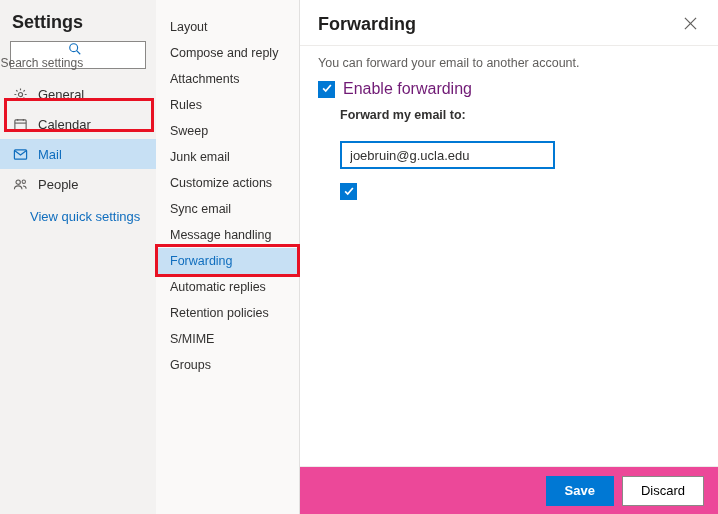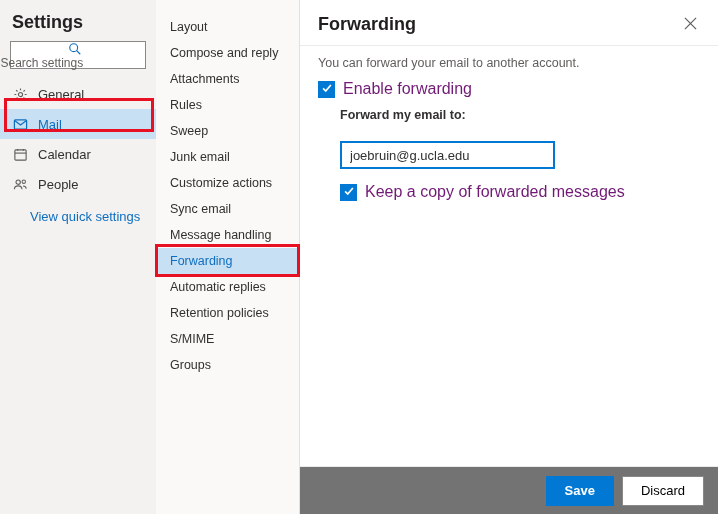--- a/index.html
+++ b/index.html
@@ -40,21 +40,21 @@
   
   .chk-row { display: flex; align-items: center; margin-bottom: 10px; }
   .chk { width: 17px; height: 17px; background: #0078d4; margin-right: 8px; display: inline-flex; align-items: center; justify-content: center; cursor: pointer; }
   .chk svg { stroke: #fff; }
   .chk-label { font-size: 16px; color: #701a75; }
   
   .indent-block { padding-left: 22px; }
   .field-label { font-size: 12.5px; font-weight: 600; color: #323130; margin-bottom: 19px; }
   .email-input { width: 215px; height: 28px; border: 2px solid #0078d4; padding: 0 8px; font-size: 13px; color: #323130; outline: none; margin-bottom: 14px; }
   
-  .footer { position: absolute; bottom: 0; left: 0; right: 0; height: 48px; border-top: 1px solid #edebe9; display: flex; align-items: center; justify-content: flex-end; padding: 0 14px; gap: 8px; background:#737373;}
+  .footer { position: absolute; bottom: 0; left: 0; right: 0; height: 48px; border-top: 1px solid #edebe9; display: flex; align-items: center; justify-content: flex-end; padding: 0 14px; gap: 8px; background:#ec4899;}
   .btn { height: 30px; padding: 0 18px; font-size: 13px; cursor: pointer; border: 1px solid #8a8886; background: #fff; }
   .btn.primary { background: #0078d4; color: #fff; border-color: #0078d4; font-weight: 600; }
 </style>
 </head>
 <body>
 
 <div class="left-col">
   <div class="settings-title">Settings</div>
   <div class="search-box">
     <span class="sicon">
@@ -69,40 +69,40 @@
   <div class="nav-item">
     <span class="nicon">
       <svg viewBox="0 0 16 16" width="15" height="15">
           <circle cx="8" cy="8" r="2.2" fill="none" stroke="#605e5c" stroke-width="1.2"></circle>
           <path d="M8 1.5v2M8 12.5v2M1.5 8h2M12.5 8h2M3.4 3.4l1.4 1.4M11.2 11.2l1.4 1.4M3.4 12.6l1.4-1.4M11.2 4.8l1.4-1.4" stroke="#605e5c" stroke-width="1.2"></path>
         </svg>
     </span>
     <span>General</span>
   </div>
 
-  <div class="nav-item selected">
-    <span class="nicon">
-      <svg viewBox="0 0 16 16" width="15" height="15">
-          <rect x="1.5" y="3" width="13" height="10" rx="1" fill="none" stroke="#106ebe" stroke-width="1.3"></rect>
-          <path d="M2 4l6 4.5L14 4" fill="none" stroke="#106ebe" stroke-width="1.3"></path>
-        </svg>
-    </span>
-    <span>Mail</span>
-  </div>
-
   <div class="nav-item">
     <span class="nicon">
       <svg viewBox="0 0 16 16" width="15" height="15">
           <rect x="2" y="3" width="12" height="11" rx="1" fill="none" stroke="#605e5c" stroke-width="1.2"></rect>
           <line x1="2" y1="6.5" x2="14" y2="6.5" stroke="#605e5c" stroke-width="1.2"></line>
           <line x1="5" y1="2" x2="5" y2="4" stroke="#605e5c" stroke-width="1.2"></line>
           <line x1="11" y1="2" x2="11" y2="4" stroke="#605e5c" stroke-width="1.2"></line>
         </svg>
     </span>
     <span>Calendar</span>
+  </div>
+
+  <div class="nav-item selected">
+    <span class="nicon">
+      <svg viewBox="0 0 16 16" width="15" height="15">
+          <rect x="1.5" y="3" width="13" height="10" rx="1" fill="none" stroke="#106ebe" stroke-width="1.3"></rect>
+          <path d="M2 4l6 4.5L14 4" fill="none" stroke="#106ebe" stroke-width="1.3"></path>
+        </svg>
+    </span>
+    <span>Mail</span>
   </div>
 
   <div class="nav-item">
     <span class="nicon">
       <svg viewBox="0 0 16 16" width="15" height="15">
           <circle cx="5.5" cy="5.5" r="2.3" fill="none" stroke="#605e5c" stroke-width="1.2"></circle>
           <path d="M1.5 13c0-2.2 1.8-3.5 4-3.5s4 1.3 4 3.5" fill="none" stroke="#605e5c" stroke-width="1.2"></path>
           <circle cx="11.5" cy="5" r="1.8" fill="none" stroke="#605e5c" stroke-width="1.1"></circle>
           <path d="M10.7 9.5c1.8 0 3.3 1 3.3 3" fill="none" stroke="#605e5c" stroke-width="1.1"></path>
         </svg>
@@ -160,21 +160,20 @@
     <div class="indent-block">
       <div class="field-label">Forward my email to:</div>
       <input class="email-input" type="text" value="joebruin@g.ucla.edu" style="">
 
       <div class="chk-row">
         <span class="chk">
           <span><svg viewBox="0 0 14 14" width="12" height="12">
                 <polyline points="2.5,7.5 5.5,10.5 11.5,3.5" fill="none" stroke="#fff" stroke-width="2"></polyline>
               </svg></span>
         </span>
-        <span class="chk-label">Keep a copy of forwarded messages</span>
       </div>
     </div>
   </div>
 
   <div class="footer">
     <button class="btn primary">Save</button>
     <button class="btn">Discard</button>
   </div>
 </div>
 

